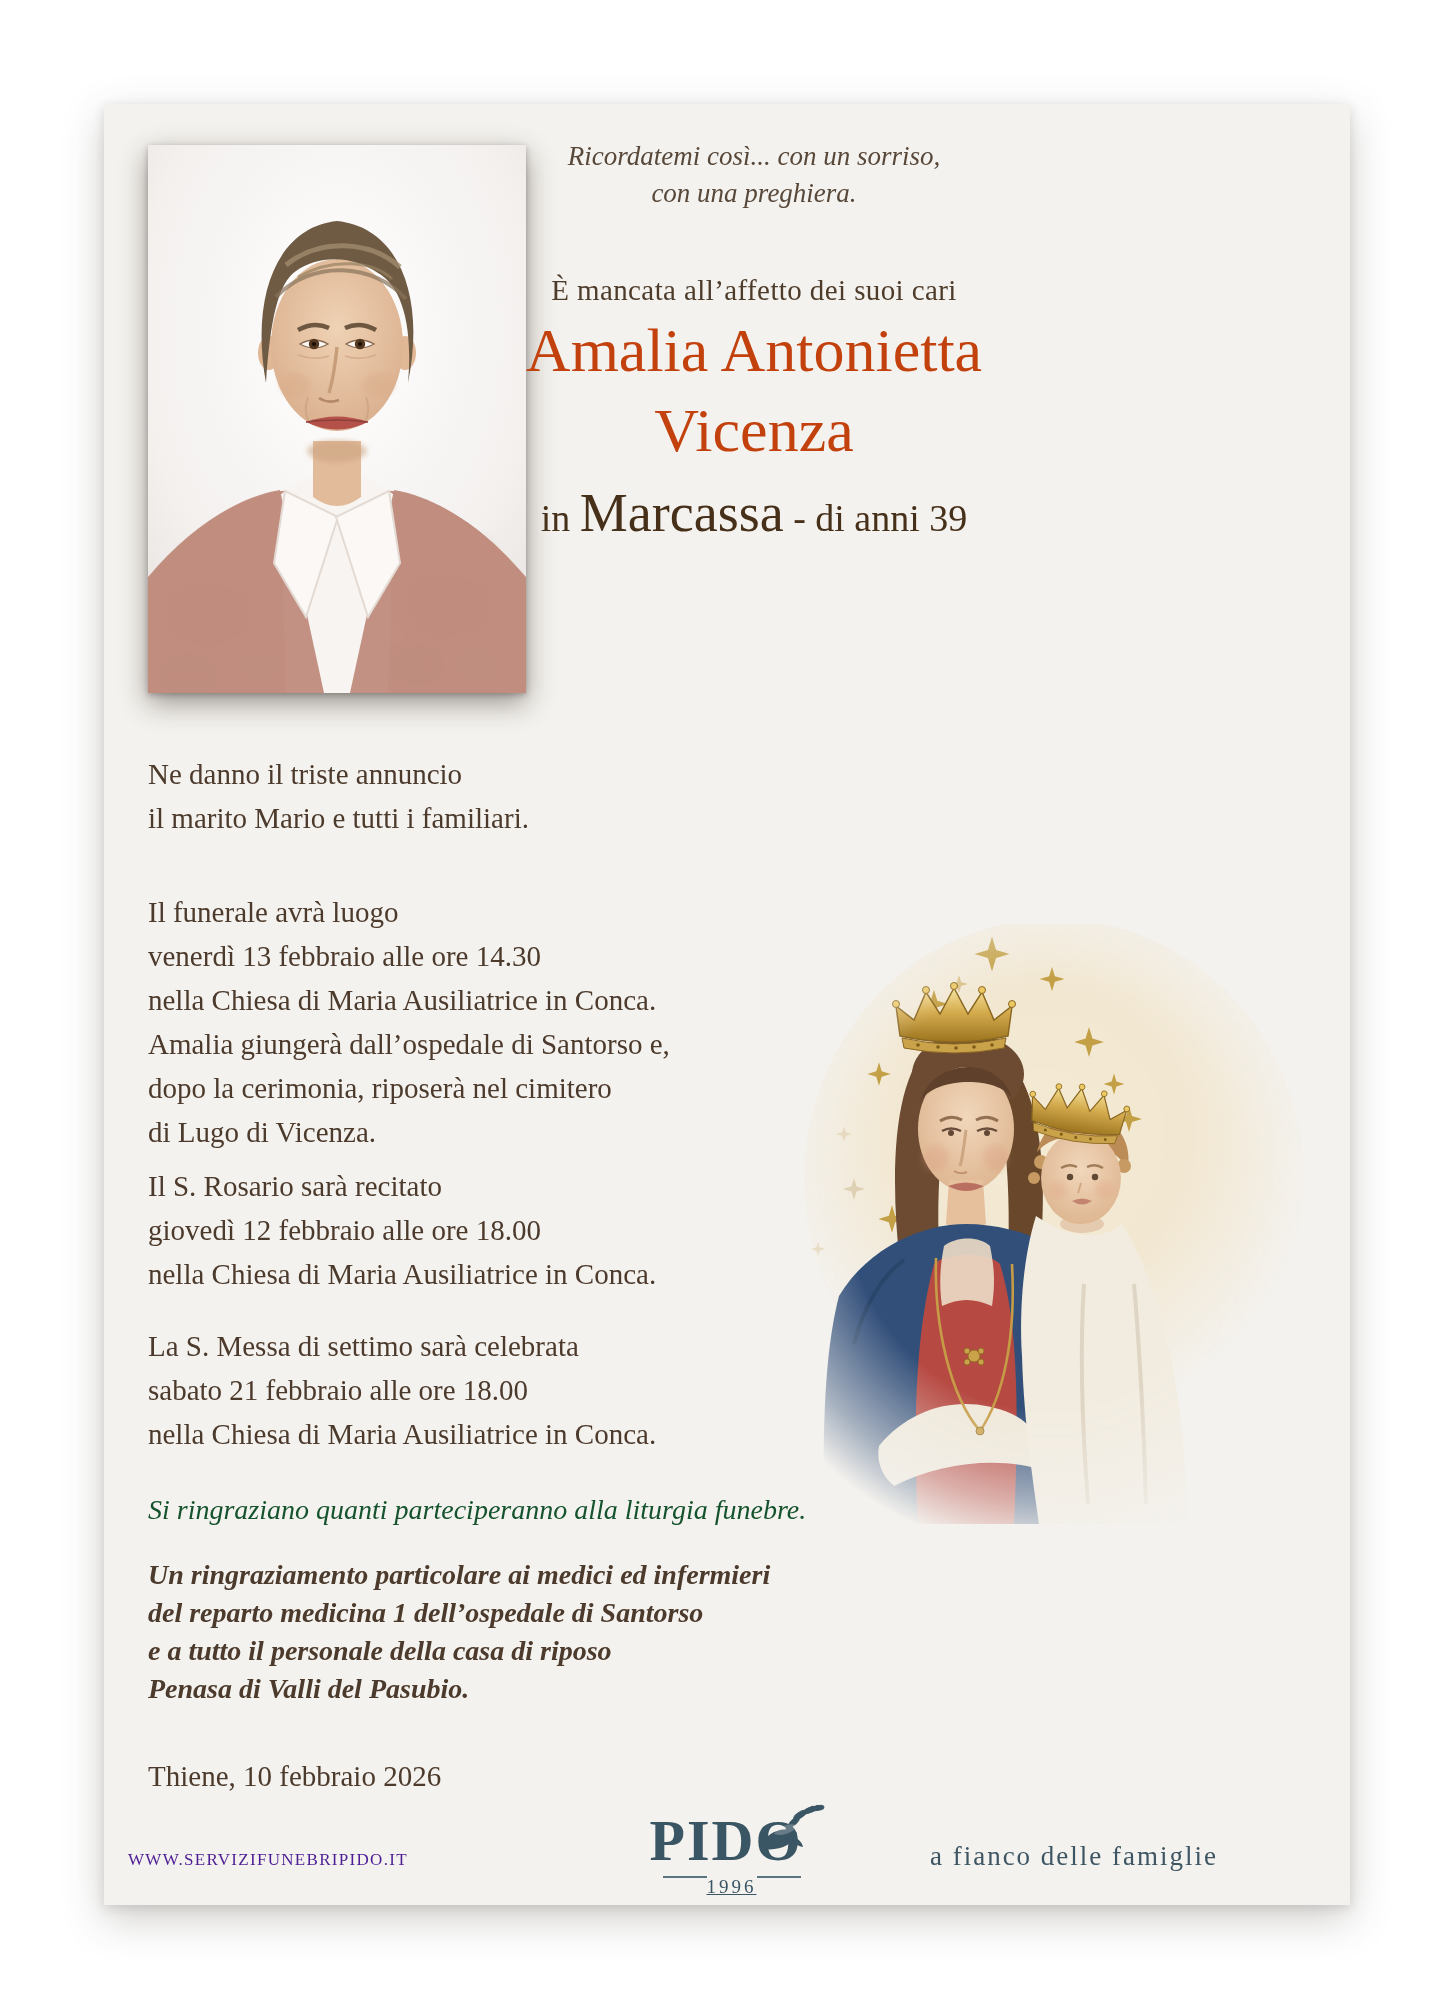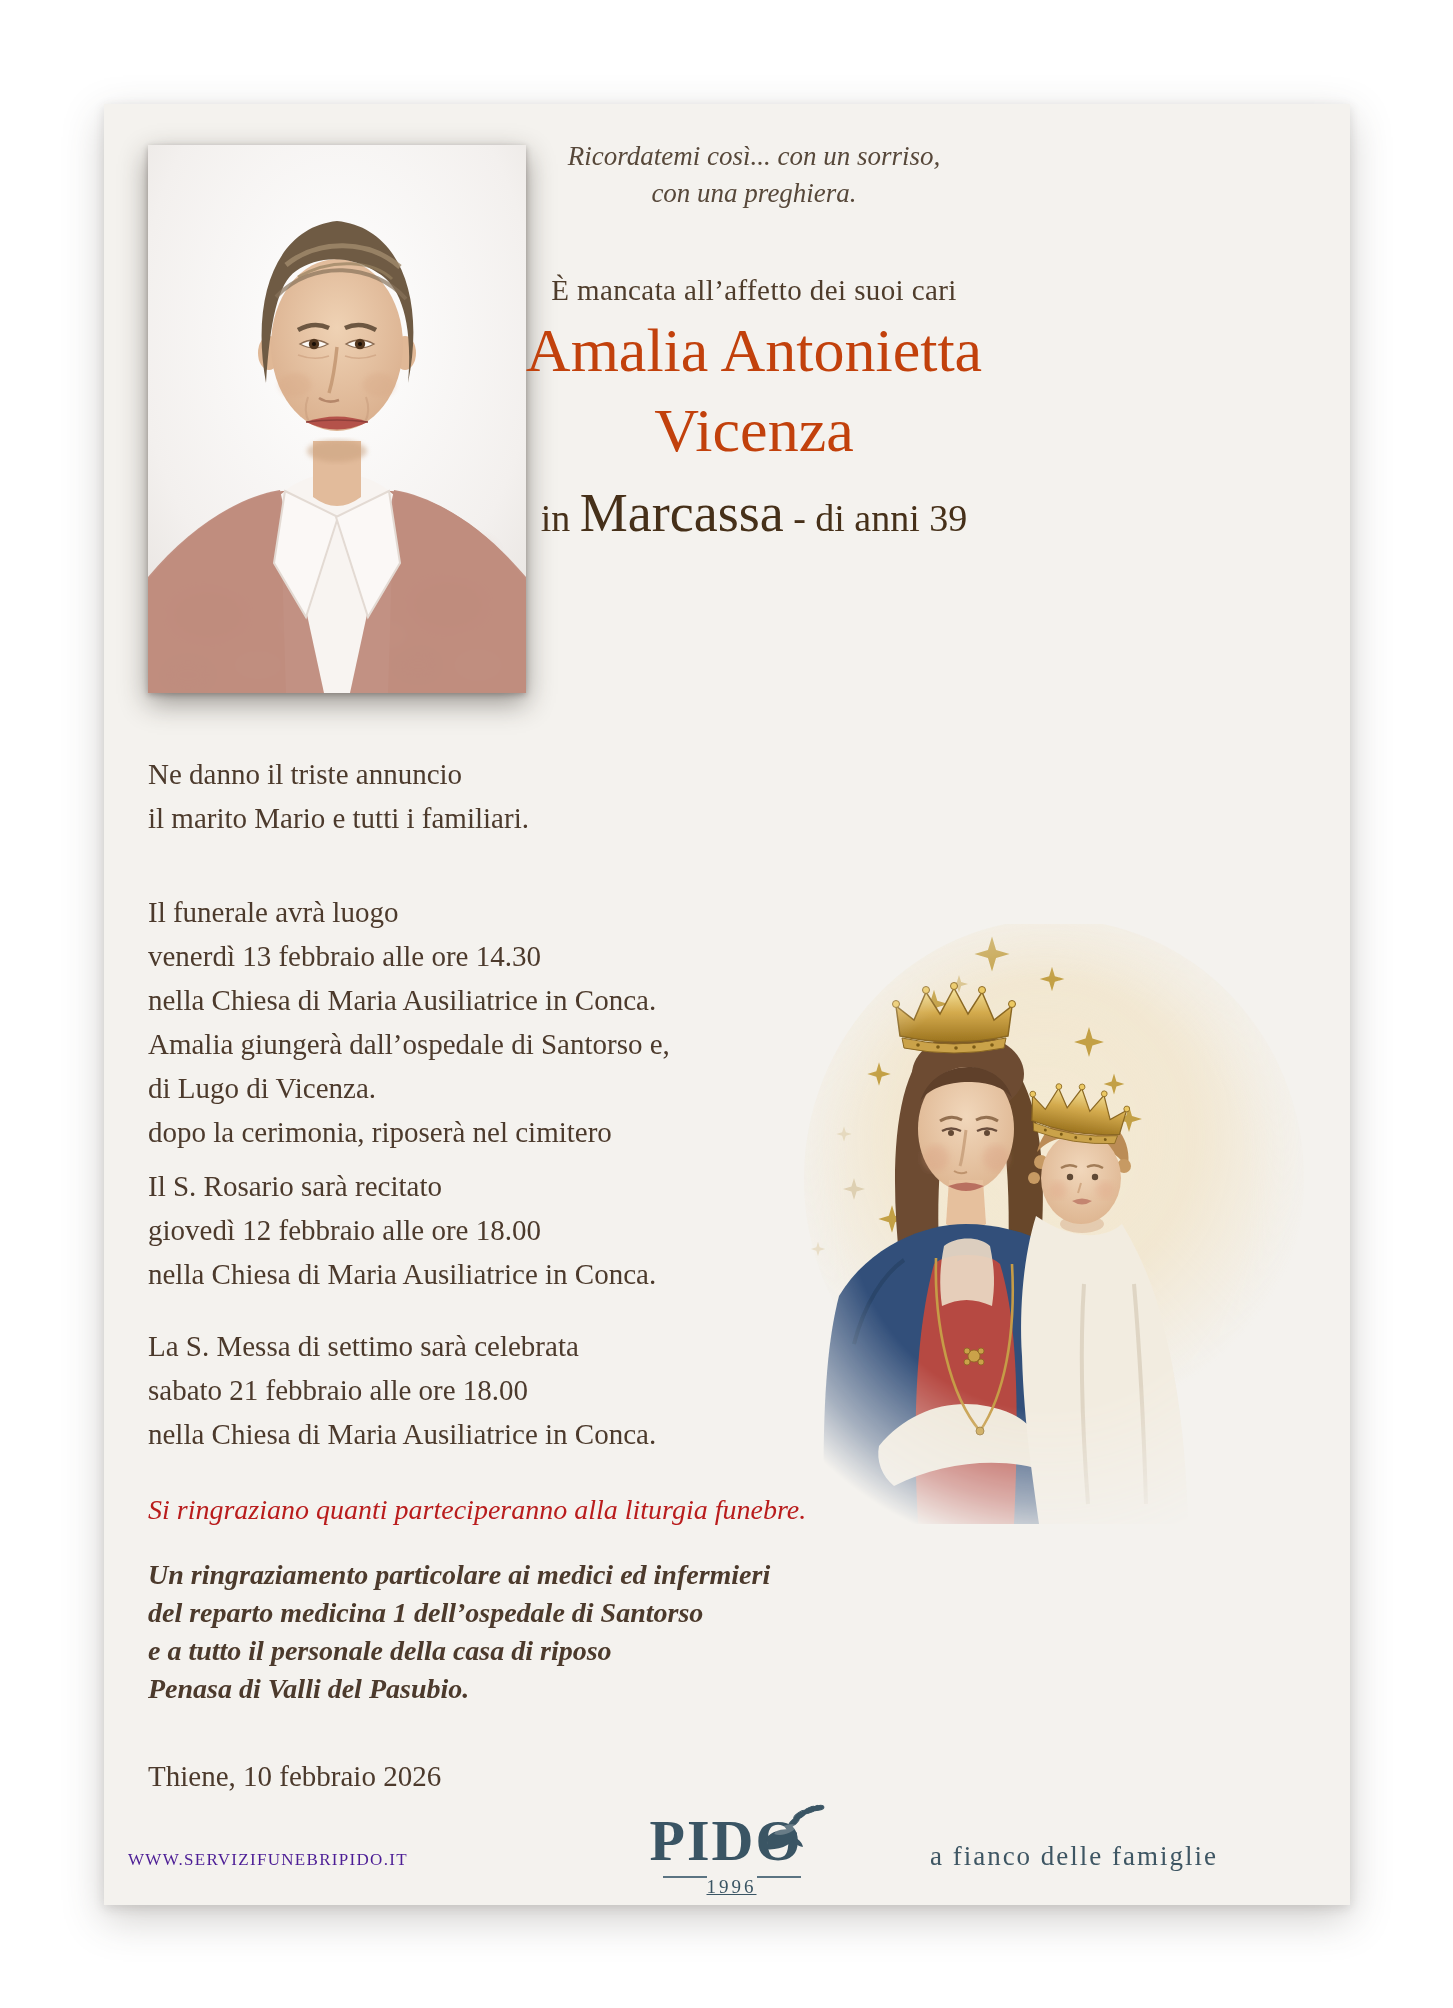--- a/index.html
+++ b/index.html
@@ -19,21 +19,21 @@
   .name{top:206px;font-size:62px;line-height:80px;color:#c2410c;}
   .subname{top:378px;font-size:38px;color:#463019;}
   .subname .big{font-size:54px;}
   
   .lcol{position:absolute;left:44px;text-align:left;color:#4c3a2c;}
   .para{font-size:29px;line-height:44px;}
   .announce{top:648px;}
   .funeral{top:786px;}
   .rosary{top:1060px;}
   .mass{top:1220px;}
-  .thanksline{top:1390px;font-style:italic;font-size:28px;color:#b91c1c;}
+  .thanksline{top:1390px;font-style:italic;font-size:28px;color:#14532d;}
   .special{top:1452px;font-style:italic;font-weight:bold;font-size:28px;line-height:38px;}
   .dateline{top:1656px;font-size:29px;}
   
   .madonna{position:absolute;left:680px;top:820px;width:560px;height:600px;pointer-events:none;}
   
   .website{position:absolute;left:24px;top:1746px;width:380px;text-align:left;
            font-size:17px;letter-spacing:1.3px;color:#4c1d95;}
   .logo{position:absolute;left:520px;top:1700px;width:215px;text-align:center;color:#3a5564;}
   .logo .yearrow{display:flex;align-items:flex-start;justify-content:center;margin-top:-6px;text-decoration:underline;}
   .logo .dash{width:44px;height:2px;background:#5b7482;}
@@ -145,22 +145,22 @@
     <div class="lcol para announce abs">
       <div>Ne danno il triste annuncio</div>
       <div>il marito Mario e tutti i familiari.</div>
     </div>
 
     <div class="lcol para funeral abs">
       <div>Il funerale avrà luogo</div>
       <div>venerdì 13 febbraio alle ore 14.30</div>
       <div>nella Chiesa di Maria Ausiliatrice in Conca.</div>
       <div>Amalia giungerà dall’ospedale di Santorso e,</div>
+      <div>dopo la cerimonia, riposerà nel cimitero</div>
       <div>di Lugo di Vicenza.</div>
-      <div>dopo la cerimonia, riposerà nel cimitero</div>
     </div>
 
     <div class="lcol para rosary abs">
       <div>Il S. Rosario sarà recitato</div>
       <div>giovedì 12 febbraio alle ore 18.00</div>
       <div>nella Chiesa di Maria Ausiliatrice in Conca.</div>
     </div>
 
     <div class="lcol para mass abs">
       <div>La S. Messa di settimo sarà celebrata</div>

